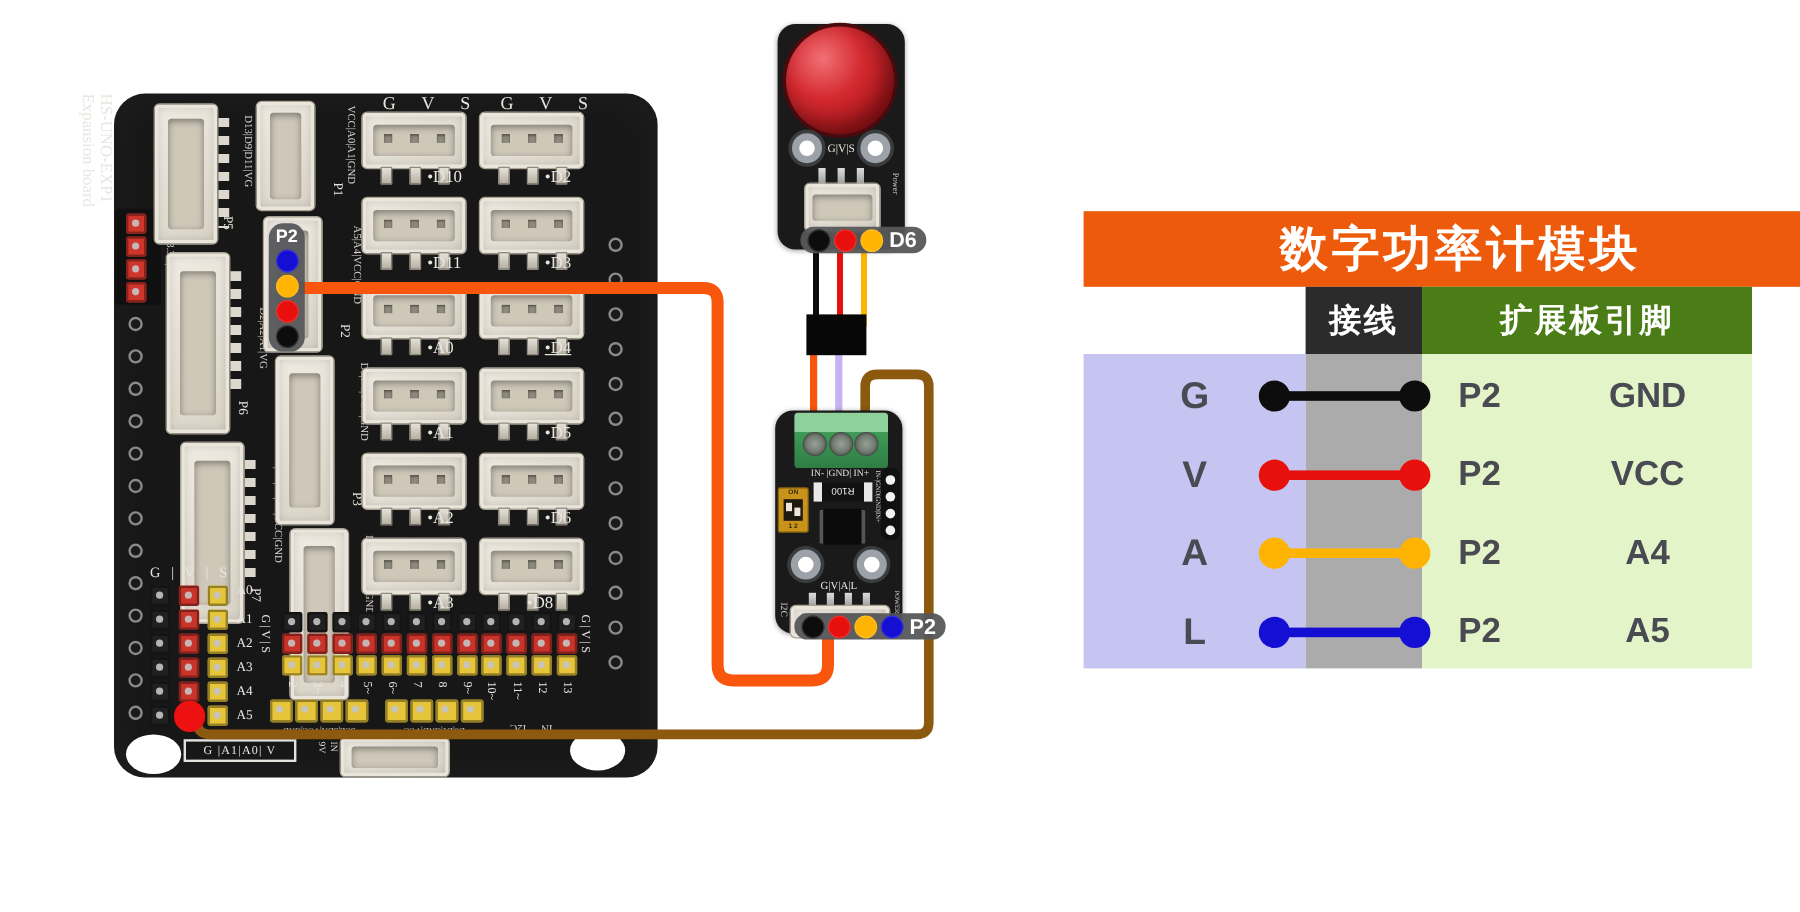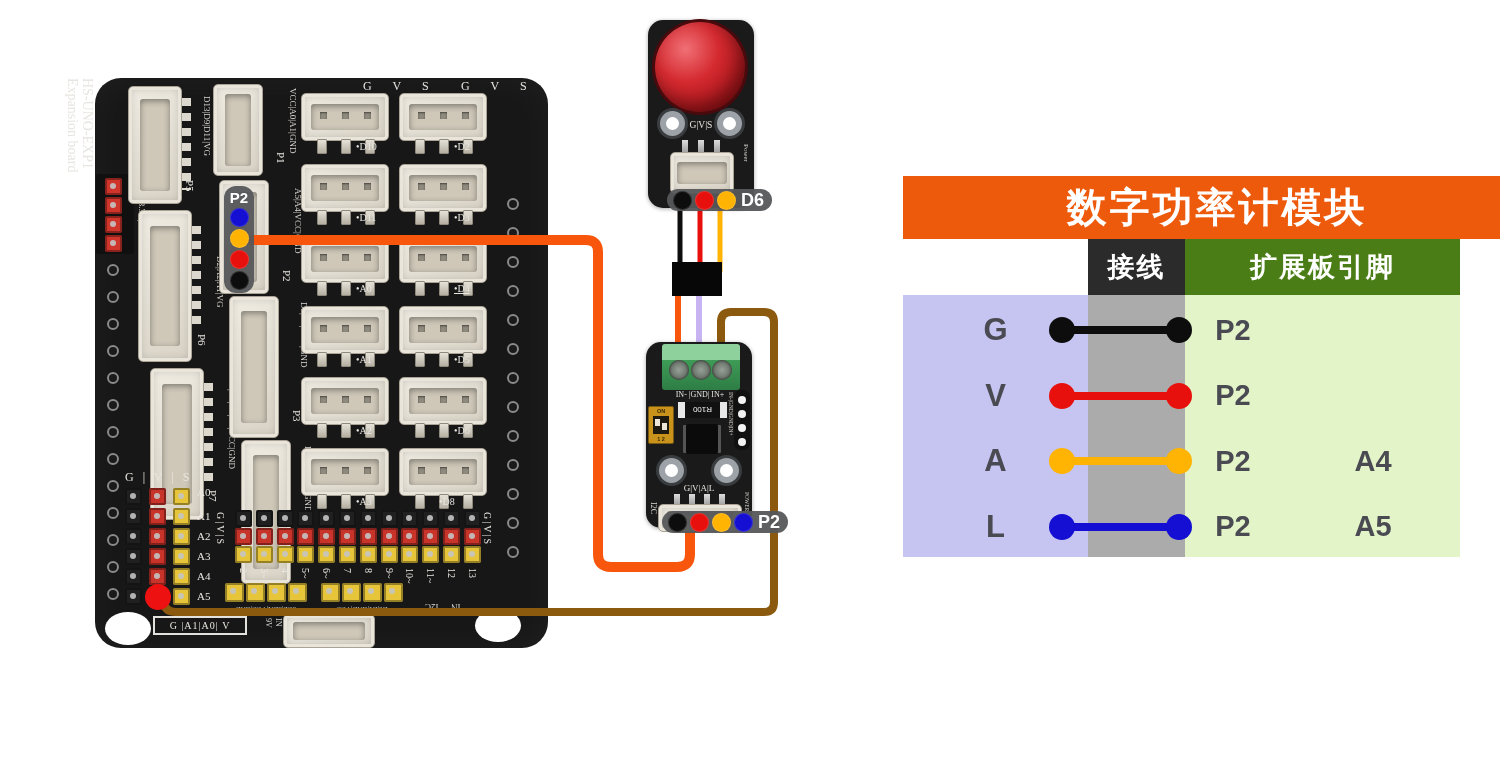--- a/index.html
+++ b/index.html
@@ -16,26 +16,26 @@
   
   .vconn,.hconn,.wconn{background:linear-gradient(145deg,#F0ECE3,#D9D3C6);border:1px solid #A9A295;
         border-radius:5px;box-shadow:inset 0 0 0 3px #E9E5DB, inset 0 0 10px rgba(0,0,0,.25);}
   .vslot{position:absolute;left:22%;right:22%;top:10%;bottom:10%;background:#CFC8B9;border-radius:3px;
         box-shadow:inset 0 2px 6px rgba(0,0,0,.4);}
   .hslot{position:absolute;left:10%;right:10%;top:22%;bottom:22%;background:#CFC8B9;border-radius:3px;
         box-shadow:inset 0 2px 6px rgba(0,0,0,.4);}
   .nub{width:7px;height:7px;background:#8F8A7E;box-shadow:inset 0 1px 2px rgba(0,0,0,.5);position:absolute;}
   .stub{position:absolute;width:8px;height:13px;background:linear-gradient(#E6E2D8,#B5AFA2);border:1px solid #8F8A7E;border-radius:1px;}
   .pinstrip{position:absolute;width:9px;background:repeating-linear-gradient(180deg,#DDD8CD 0 8px,rgba(0,0,0,0) 8px 15px);}
-  .glabel{position:absolute;color:#E8E6E0;font-size:10px;font-family:"Liberation Serif",serif;}
+  .glabel{position:absolute;color:#E8E6E0;font-size:14px;font-family:"Liberation Serif",serif;}
   .hole{position:absolute;width:8px;height:8px;border-radius:50%;background:#1A1A1A;border:2px solid #8A8A8A;}
   .mhole{position:absolute;background:#fff;border-radius:50%;}
   .pin{position:absolute;width:17px;height:17px;border-radius:2px;box-shadow:inset 0 0 0 2px rgba(0,0,0,.35);}
   .pin::after{content:"";position:absolute;left:5px;top:5px;width:6px;height:6px;border-radius:50%;background:#C4C4C4;opacity:.9;}
-  .gvshead{position:absolute;color:#E8E6E0;font-size:12px;letter-spacing:9px;font-family:"Liberation Serif",serif;margin-left:44px;}
+  .gvshead{position:absolute;color:#E8E6E0;font-size:15px;letter-spacing:9px;font-family:"Liberation Serif",serif;}
   
   .module{position:absolute;background:#1A1A1A;border-radius:15px;box-shadow:0 1px 4px rgba(0,0,0,.35);}
   .mring{position:absolute;width:13px;height:13px;border-radius:50%;background:#fff;border:6px solid #9DA2A8;box-shadow:0 0 0 3px #3A3D40;}
   .callout{position:absolute;display:flex;align-items:center;gap:3px;background:rgba(86,87,90,.95);
            border-radius:11px;padding:0 6px;height:22px;}
   .cdot{width:19px;height:19px;border-radius:50%;box-shadow:inset 0 0 0 1px rgba(255,255,255,.15);flex:0 0 auto;}
   .clabel{color:#fff;font-weight:700;font-size:18px;padding:0 2px;}
   .vcallout{position:absolute;width:30px;background:rgba(86,87,90,.95);border-radius:12px;
             display:flex;flex-direction:column;align-items:center;gap:2px;padding:3px 0;}
   .vcallout .cdot{width:19px;height:19px;}
@@ -474,29 +474,31 @@
     <div class="tcol" style="left: 282px; width: 275px; background: rgb(226, 244, 200);"></div>
     <div id="trows">
         <div class="t-row" style="top:121px;">
           <div class="t-pin">G</div>
           <div style="position:absolute;left:146px;top:0;width:143px;height:66px;">
             <div class="tline" style="background: rgb(13, 13, 13);"></div>
             <div class="tdot" style="left: 0px; background: rgb(13, 13, 13);"></div>
             <div class="tdot" style="left: 117px; background: rgb(13, 13, 13);"></div>
           </div>
           <div class="t-port">P2</div>
+          <div class="t-bpin">GND</div>
         </div>
         <div class="t-row" style="top:186.5px;">
           <div class="t-pin">V</div>
           <div style="position:absolute;left:146px;top:0;width:143px;height:66px;">
             <div class="tline" style="background: rgb(232, 16, 12);"></div>
             <div class="tdot" style="left: 0px; background: rgb(232, 16, 12);"></div>
             <div class="tdot" style="left: 117px; background: rgb(232, 16, 12);"></div>
           </div>
           <div class="t-port">P2</div>
+          <div class="t-bpin">VCC</div>
         </div>
         <div class="t-row" style="top:252px;">
           <div class="t-pin">A</div>
           <div style="position:absolute;left:146px;top:0;width:143px;height:66px;">
             <div class="tline" style="background: rgb(255, 179, 2);"></div>
             <div class="tdot" style="left: 0px; background: rgb(255, 179, 2);"></div>
             <div class="tdot" style="left: 117px; background: rgb(255, 179, 2);"></div>
           </div>
           <div class="t-port">P2</div>
           <div class="t-bpin">A4</div>

